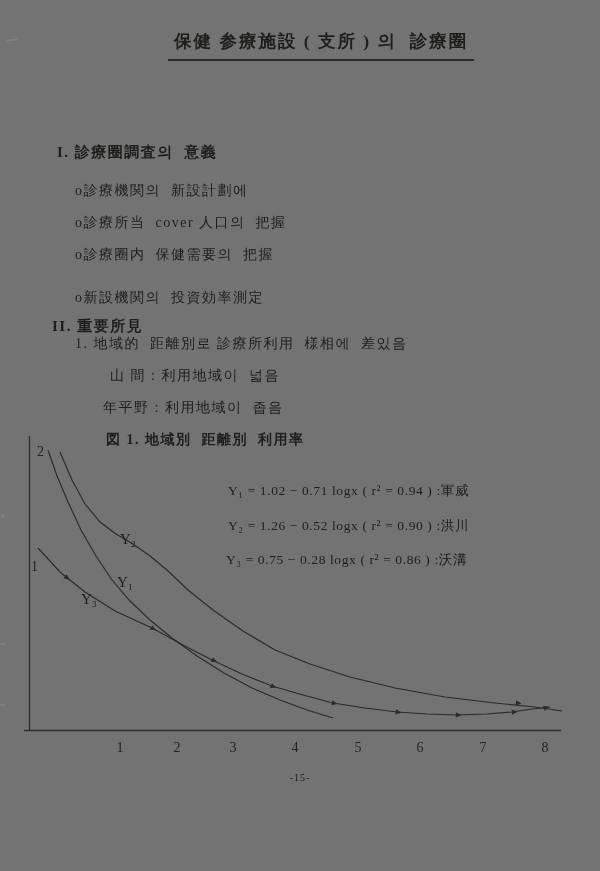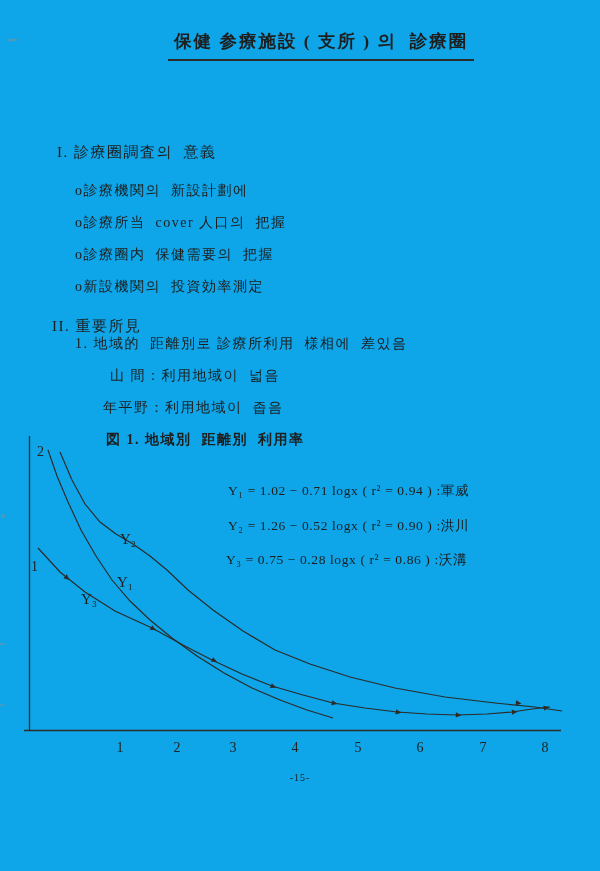--- a/index.html
+++ b/index.html
@@ -1,31 +1,31 @@
 <!DOCTYPE html>
 <html><head>
 <meta charset="utf-8">
 <style>
   html,body{margin:0;padding:0;background:#e8e8e6;}
   .page{
     position:relative;
     width:600px;height:871px;
     margin:0 auto;
-    background:#0ea5e9;
+    background:#737373;
     overflow:hidden;
     font-family:"Liberation Serif","DejaVu Serif",serif;
     color:#1e1e1c;
   }
   .txt{position:absolute;white-space:pre;line-height:1.2;}
   .title{
     font-size:17.5px;font-weight:600;letter-spacing:2px;
     padding:0 6px 7px 6px;
     border-bottom:2px solid #2c2c2a;
   }
-  .h1{font-size:15px;font-weight:400;letter-spacing:1.5px;}
+  .h1{font-size:15px;font-weight:700;letter-spacing:1.5px;}
   .body-line{font-size:14px;letter-spacing:1.5px;}
   .bullet{font-size:14px;letter-spacing:1.5px;}
   .caption{font-size:14px;font-weight:600;letter-spacing:1.5px;text-align:right;}
   .eq{font-size:13.5px;letter-spacing:0.6px;white-space:pre;}
   .curve-label{font-size:15px;letter-spacing:0;}
   .pageno{position:absolute;left:0;right:0;text-align:center;font-size:10px;letter-spacing:1px;}
   .artifact{position:absolute;background:#8f8f8c;}
   #fig-svg{position:absolute;left:0;top:430px;}
   #fig-svg text.tick{font-family:"Liberation Serif","DejaVu Serif",serif;font-size:14px;fill:#232321;}
 </style>
@@ -39,21 +39,21 @@
   <div class="artifact" style="left:0;top:643px;width:6px;height:2px;opacity:.45;"></div>
   <div class="artifact" style="left:0;top:704px;width:5px;height:2px;opacity:.35;"></div>
 
   <div class="txt title" style="left:168px;top:31px;">保健 参療施設 ( 支所 ) 의  診療圈</div>
 
   <div class="txt h1" style="left:57px;top:143px;">I. 診療圈調査의  意義</div>
 
   <div class="txt bullet" style="left:75px;top:183px;">o診療機関의  新設計劃에</div>
   <div class="txt bullet" style="left:75px;top:215px;">o診療所当  cover 人口의  把握</div>
   <div class="txt bullet" style="left:75px;top:247px;">o診療圈内  保健需要의  把握</div>
-  <div class="txt bullet" style="left:75px;top:279px;text-align:right;">o新設機関의  投資効率測定</div>
+  <div class="txt bullet" style="left:75px;top:290px;text-align:right;">o新設機関의  投資効率測定</div>
 
   <div class="txt h1" style="left:52px;top:317px;">II. 重要所見</div>
   <div class="txt body-line" style="left:75px;top:336px;">1. 地域的  距離別로 診療所利用  様相에  差있음</div>
   <div class="txt body-line" style="left:110px;top:368px;">山 間：利用地域이  넓음</div>
   <div class="txt body-line" style="left:103px;top:400px;">年平野：利用地域이  좁음</div>
   <div class="txt caption" style="left:106px;top:432px;">図 1. 地域別  距離別  利用率</div>
 
   <svg id="fig-svg" width="600" height="345" viewBox="0 430 600 345" preserveAspectRatio="none">
     <line x1="29.5" y1="436" x2="29.5" y2="731" stroke="#2e2e2b" stroke-width="1.3"></line>
     <line x1="24" y1="730.5" x2="561" y2="730.5" stroke="#2e2e2b" stroke-width="1.3"></line>

